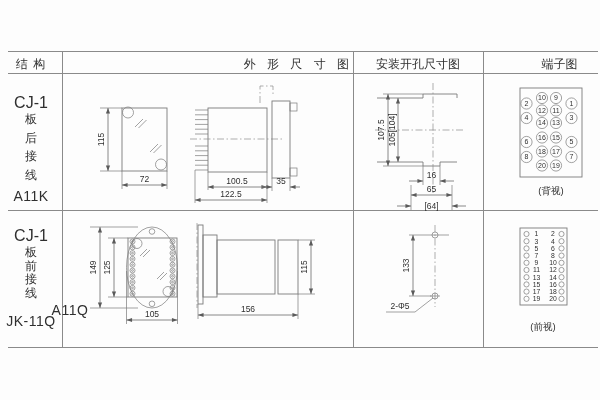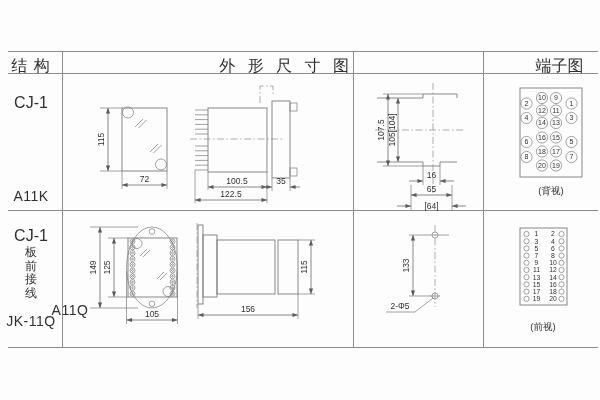--- a/index.html
+++ b/index.html
@@ -1,20 +1,20 @@
 <!DOCTYPE html>
 <html><head>
 <meta charset="utf-8">
 <style>
   html,body{margin:0;padding:0;background:#e8e8e8;}
   .stage{position:relative;width:600px;height:400px;background:#fdfdfd;overflow:hidden;
          font-family:"Liberation Sans","DejaVu Sans",sans-serif;color:#333;}
   .hline{position:absolute;height:1px;background:#8a8a8a;}
   .vline{position:absolute;width:1px;background:#8a8a8a;}
-  .hdr{position:absolute;font-size:16px;color:#2f2f2f;text-align:center;letter-spacing:1px;}
+  .hdr{position:absolute;font-size:12px;color:#2f2f2f;text-align:center;letter-spacing:1px;}
   .cellTxt{position:absolute;text-align:center;color:#2f2f2f;}
   .model{font-size:16px;}
   .vertTxt{width:14px;word-break:break-all;font-size:12px;text-align:center;}
   .code{font-size:14px;letter-spacing:0.5px;}
   svg{position:absolute;overflow:visible;}
   svg .ln{stroke:#7a7a7a;stroke-width:0.9;fill:none;}
   svg .thin{stroke:#7a7a7a;stroke-width:0.7;fill:none;}
   svg .cl{stroke:#8a8a8a;stroke-width:0.7;fill:none;stroke-dasharray:7 2.5 1.5 2.5;}
   svg text{font-family:"Liberation Sans","DejaVu Sans",sans-serif;fill:#2f2f2f;}
   svg .dim{font-size:8.5px;}
@@ -38,23 +38,25 @@
   <div class="hline" style="left:8px;top:51px;width:590px;"></div>
   <div class="hline" style="left:8px;top:73px;width:590px;"></div>
   <div class="hline" style="left:8px;top:210px;width:590px;"></div>
   <div class="hline" style="left:8px;top:347px;width:590px;"></div>
   <div class="vline" style="left:62px;top:51px;height:296px;"></div>
   <div class="vline" style="left:353px;top:51px;height:296px;"></div>
   <div class="vline" style="left:483px;top:51px;height:296px;"></div>
 
   <div class="hdr" style="left:0;top:56px;width:62px;">结 构</div>
   <div class="hdr" style="left:62px;top:56px;width:291px;letter-spacing:4px;text-align:right;">外 形 尺 寸 图</div>
+  <div class="hdr" style="left:353px;top:56px;width:130px;letter-spacing:0;">安装开孔尺寸图</div>
   <div class="hdr" style="left:483px;top:56px;width:117px;letter-spacing:0;padding-left:18px;">端子图</div>
 
   <div class="cellTxt model" style="left:0;top:94px;width:62px;">CJ-1</div>
+  <div class="cellTxt vertTxt" style="left:24px;top:110px;line-height:18.5px;">板后接线</div>
   <div class="cellTxt code" style="left:0;top:188px;width:62px;">A11K</div>
 
   <svg style="left:62px;top:73px;" width="291" height="138">
 
     <g>
       <rect class="ln" x="60" y="35" width="45" height="63"></rect>
       <circle class="thin" cx="66" cy="39.5" r="5.5"></circle>
       <circle class="thin" cx="99" cy="91.5" r="5.5"></circle>
       <path class="thin" d="M73,54 l8,-8 M76.5,55 l8,-8"></path>
       <path class="thin" d="M88,79 l8,-8 M91.5,80 l8,-8"></path>

